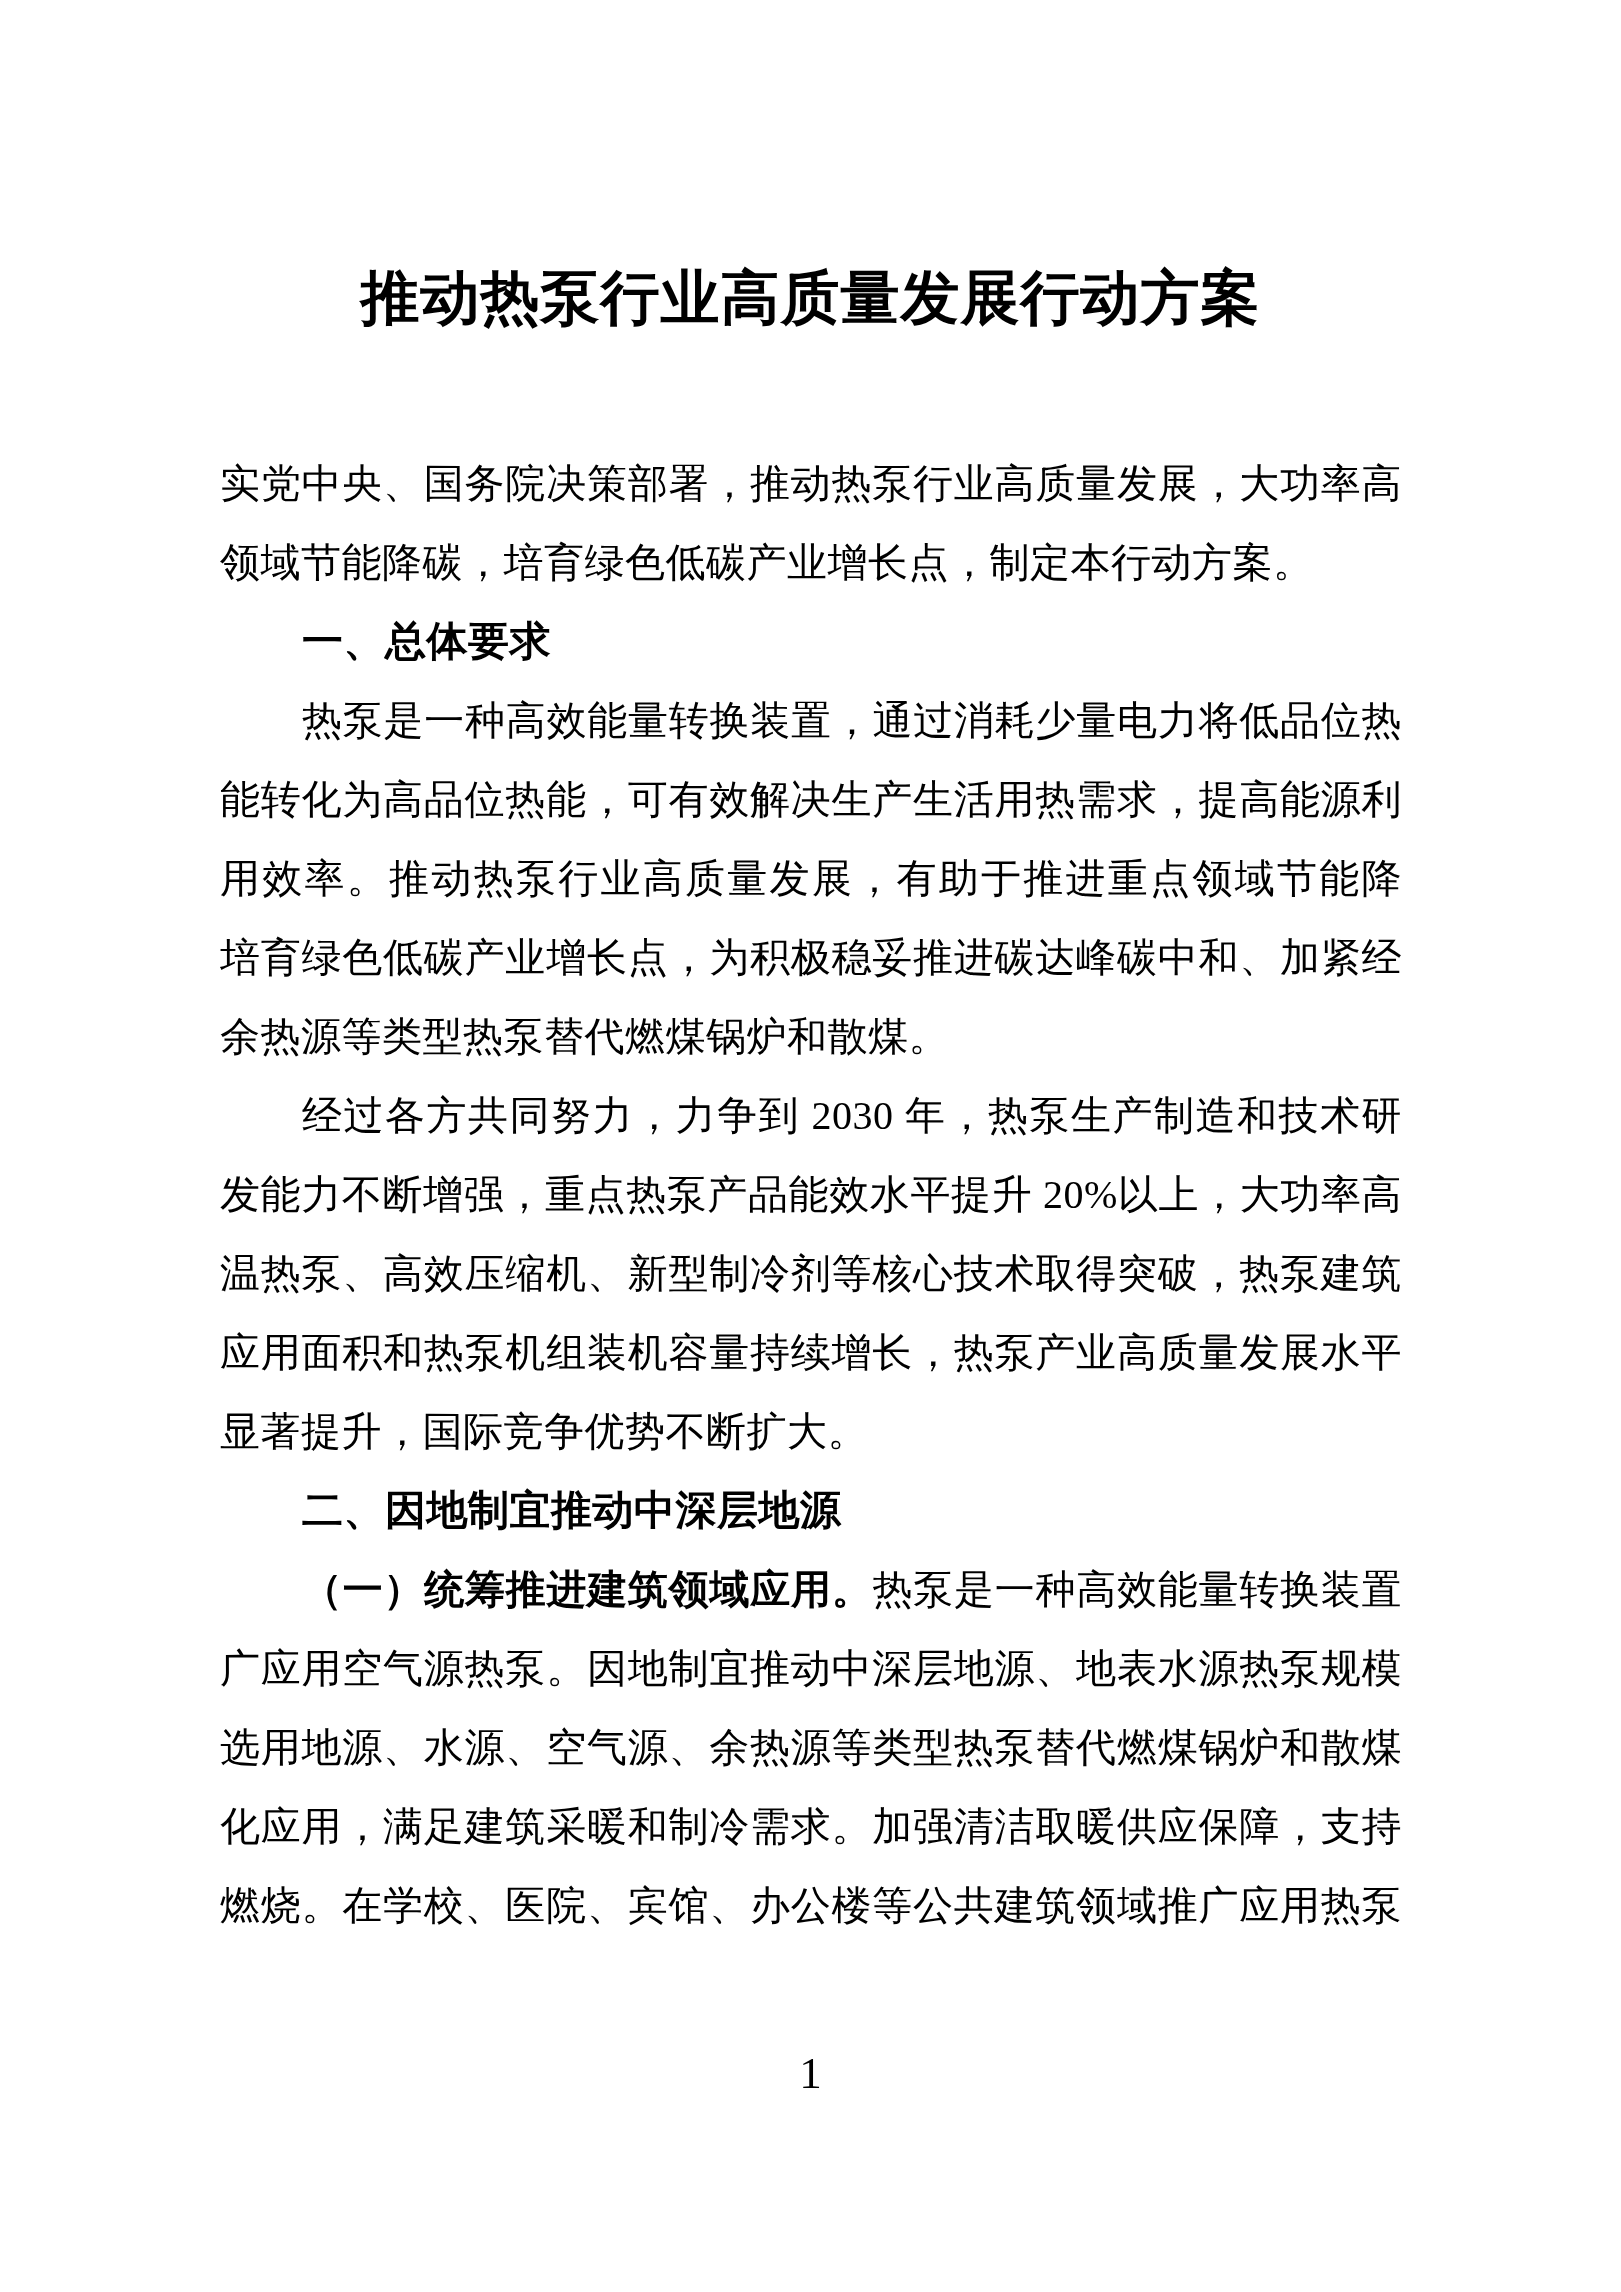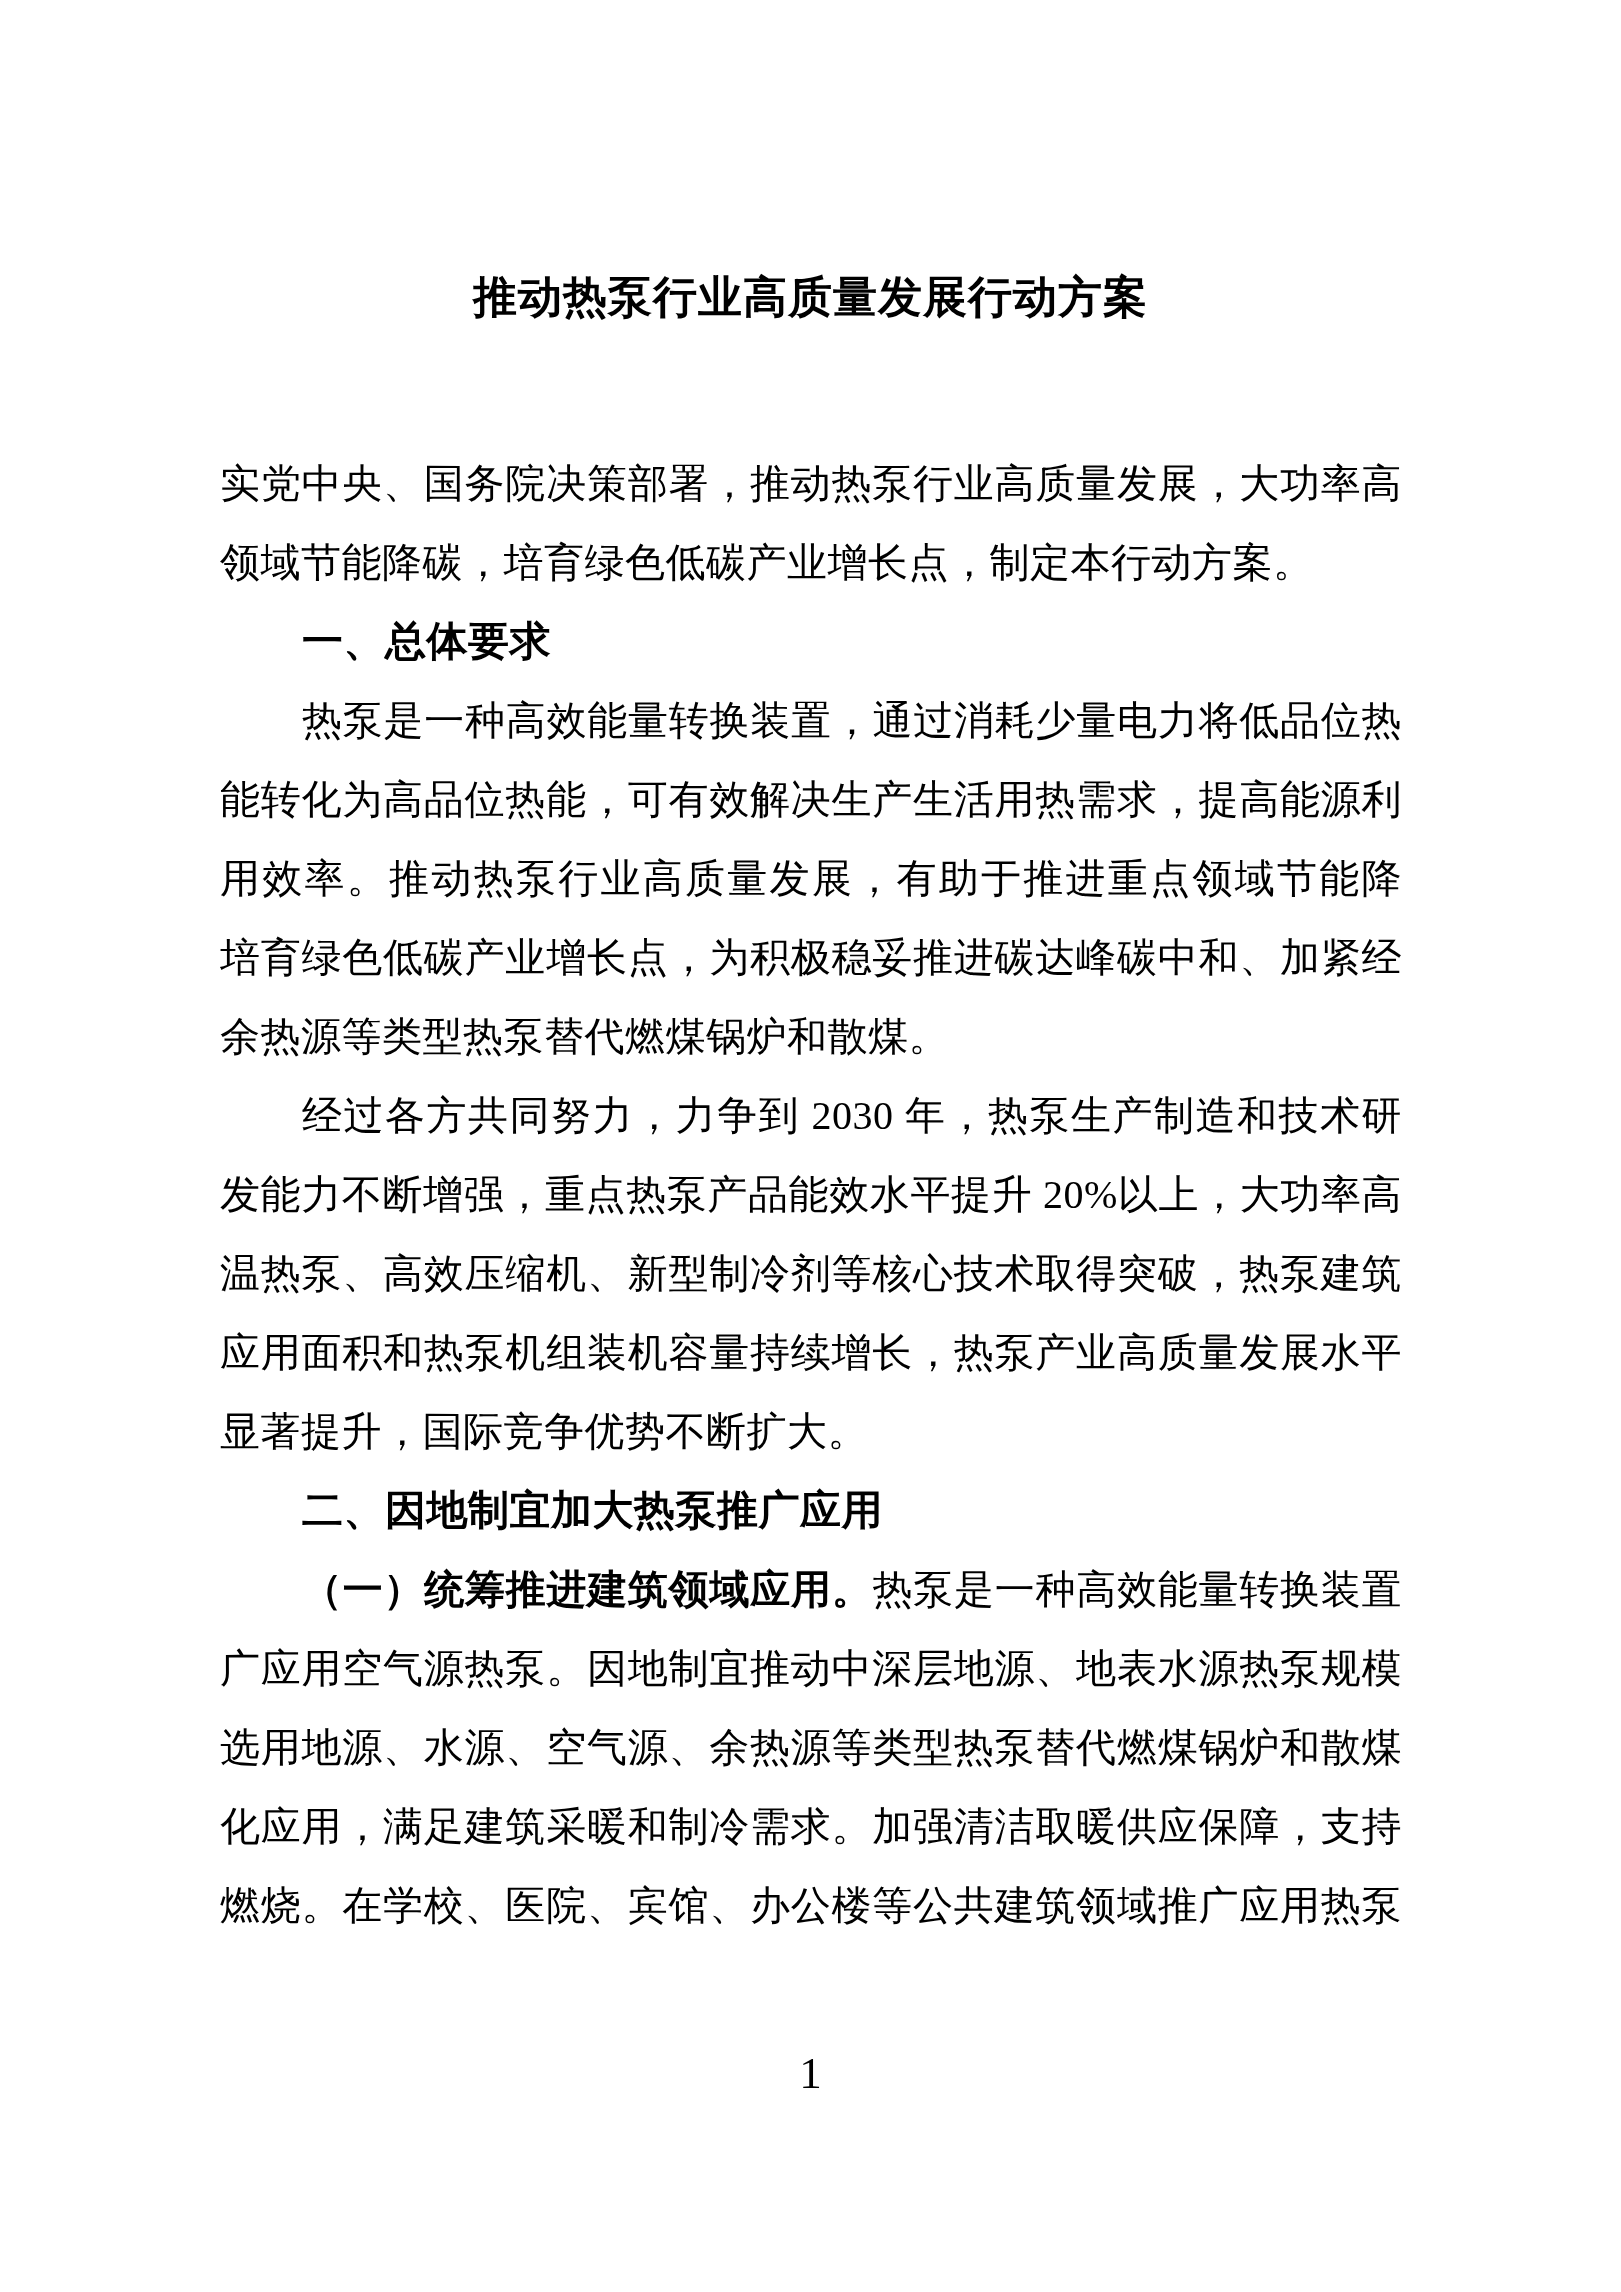--- a/index.html
+++ b/index.html
@@ -18,21 +18,21 @@
   }
   .doc-title {
     position: absolute;
     top: 254px;
     left: 0;
     width: 100%;
     margin: 0;
     text-align: center;
     font-family: "Liberation Serif", "DejaVu Serif", serif;
     font-weight: bold;
-    font-size: 44px;
+    font-size: 59px;
     line-height: 88px;
     letter-spacing: 1px;
     white-space: nowrap;
   }
   .content {
     position: absolute;
     left: 220px;
     top: 444px;
     width: 1182px;
   }
@@ -91,21 +91,21 @@
     <div class="line fill">用效率。推动热泵行业高质量发展，有助于推进重点领域节能降碳，</div>
     <div class="line fill">培育绿色低碳产业增长点，为积极稳妥推进碳达峰碳中和、加紧经</div>
     <div class="line">余热源等类型热泵替代燃煤锅炉和散煤。</div>
 
     <div class="line fill indent">经过各方共同努力，力争到 2030 年，热泵生产制造和技术研</div>
     <div class="line fill">发能力不断增强，重点热泵产品能效水平提升 20%以上，大功率高</div>
     <div class="line fill">温热泵、高效压缩机、新型制冷剂等核心技术取得突破，热泵建筑</div>
     <div class="line fill">应用面积和热泵机组装机容量持续增长，热泵产业高质量发展水平</div>
     <div class="line">显著提升，国际竞争优势不断扩大。</div>
 
-    <div class="line heading indent">二、因地制宜加大热泵推广应用</div>
+    <div class="line heading indent">二、因地制宜推动中深层地源</div>
 
     <div class="line fill indent"><span class="lead">（一）统筹推进建筑领域应用。</span><span>热泵是一种高效能量转换装置</span></div>
     <div class="line fill">广应用空气源热泵。因地制宜推动中深层地源、地表水源热泵规模</div>
     <div class="line fill">选用地源、水源、空气源、余热源等类型热泵替代燃煤锅炉和散煤</div>
     <div class="line fill">化应用，满足建筑采暖和制冷需求。加强清洁取暖供应保障，支持</div>
     <div class="line fill">燃烧。在学校、医院、宾馆、办公楼等公共建筑领域推广应用热泵</div>
 
   </div>
 
   <div class="page-number">1</div>

